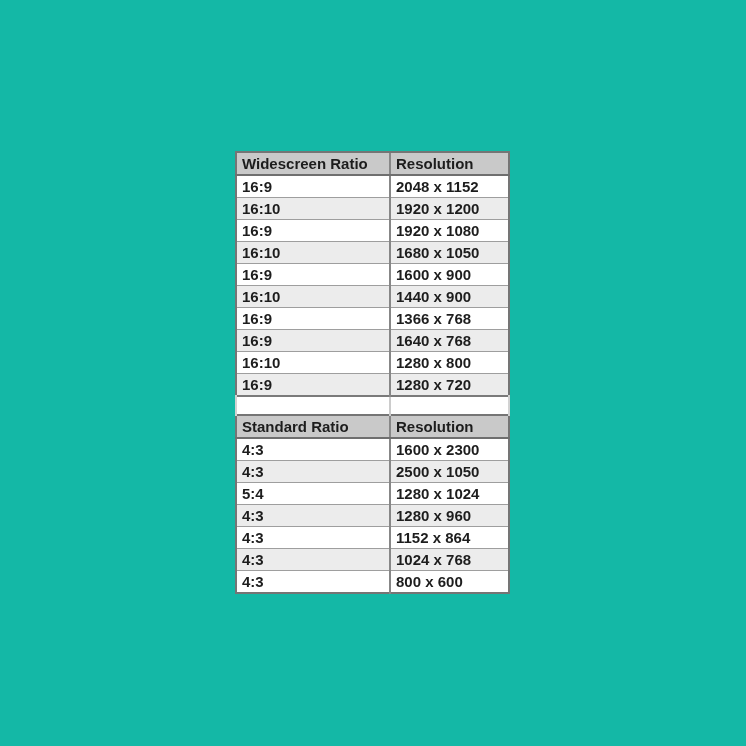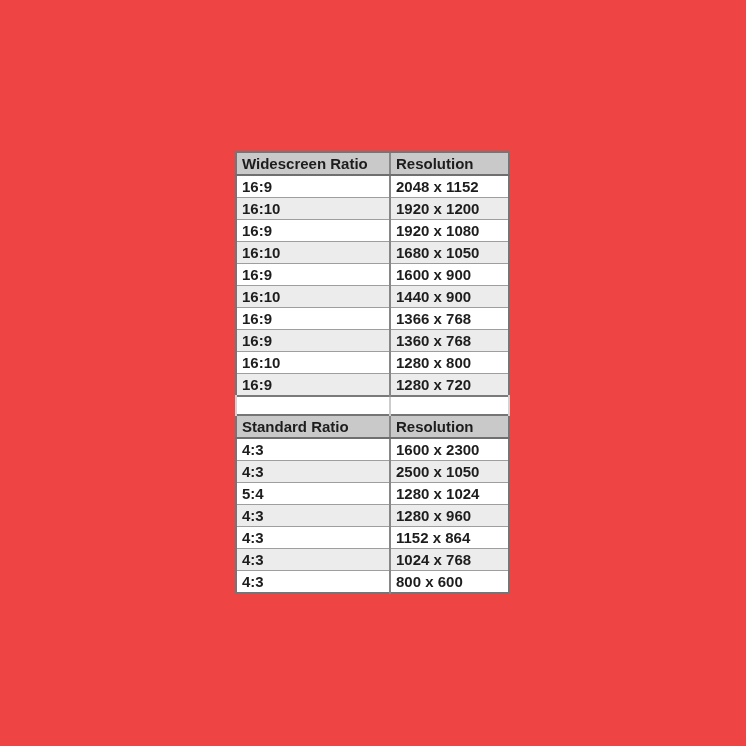--- a/index.html
+++ b/index.html
@@ -8,21 +8,21 @@
     background: #ffffff;
     width: 746px;
     height: 746px;
     overflow: hidden;
     font-family: "Liberation Sans", "DejaVu Sans", sans-serif;
   }
   .stage {
     position: relative;
     width: 746px;
     height: 746px;
-    background: #ef4444;
+    background: #14b8a6;
   }
   table.res-table {
     position: absolute;
     left: 235px;
     top: 151px;
     border-collapse: collapse;
     table-layout: fixed;
     font-size: 15px;
     color: #1d1d1d;
     border: 2px solid #757575;
@@ -112,21 +112,21 @@
           <td>1440 x 900</td>
         </tr>
 
         <tr>
           <td>16:9</td>
           <td>1366 x 768</td>
         </tr>
 
         <tr>
           <td>16:9</td>
-          <td>1360 x 768</td>
+          <td>1640 x 768</td>
         </tr>
 
         <tr>
           <td>16:10</td>
           <td>1280 x 800</td>
         </tr>
 
 
         <tr>
           <td>16:9</td>

